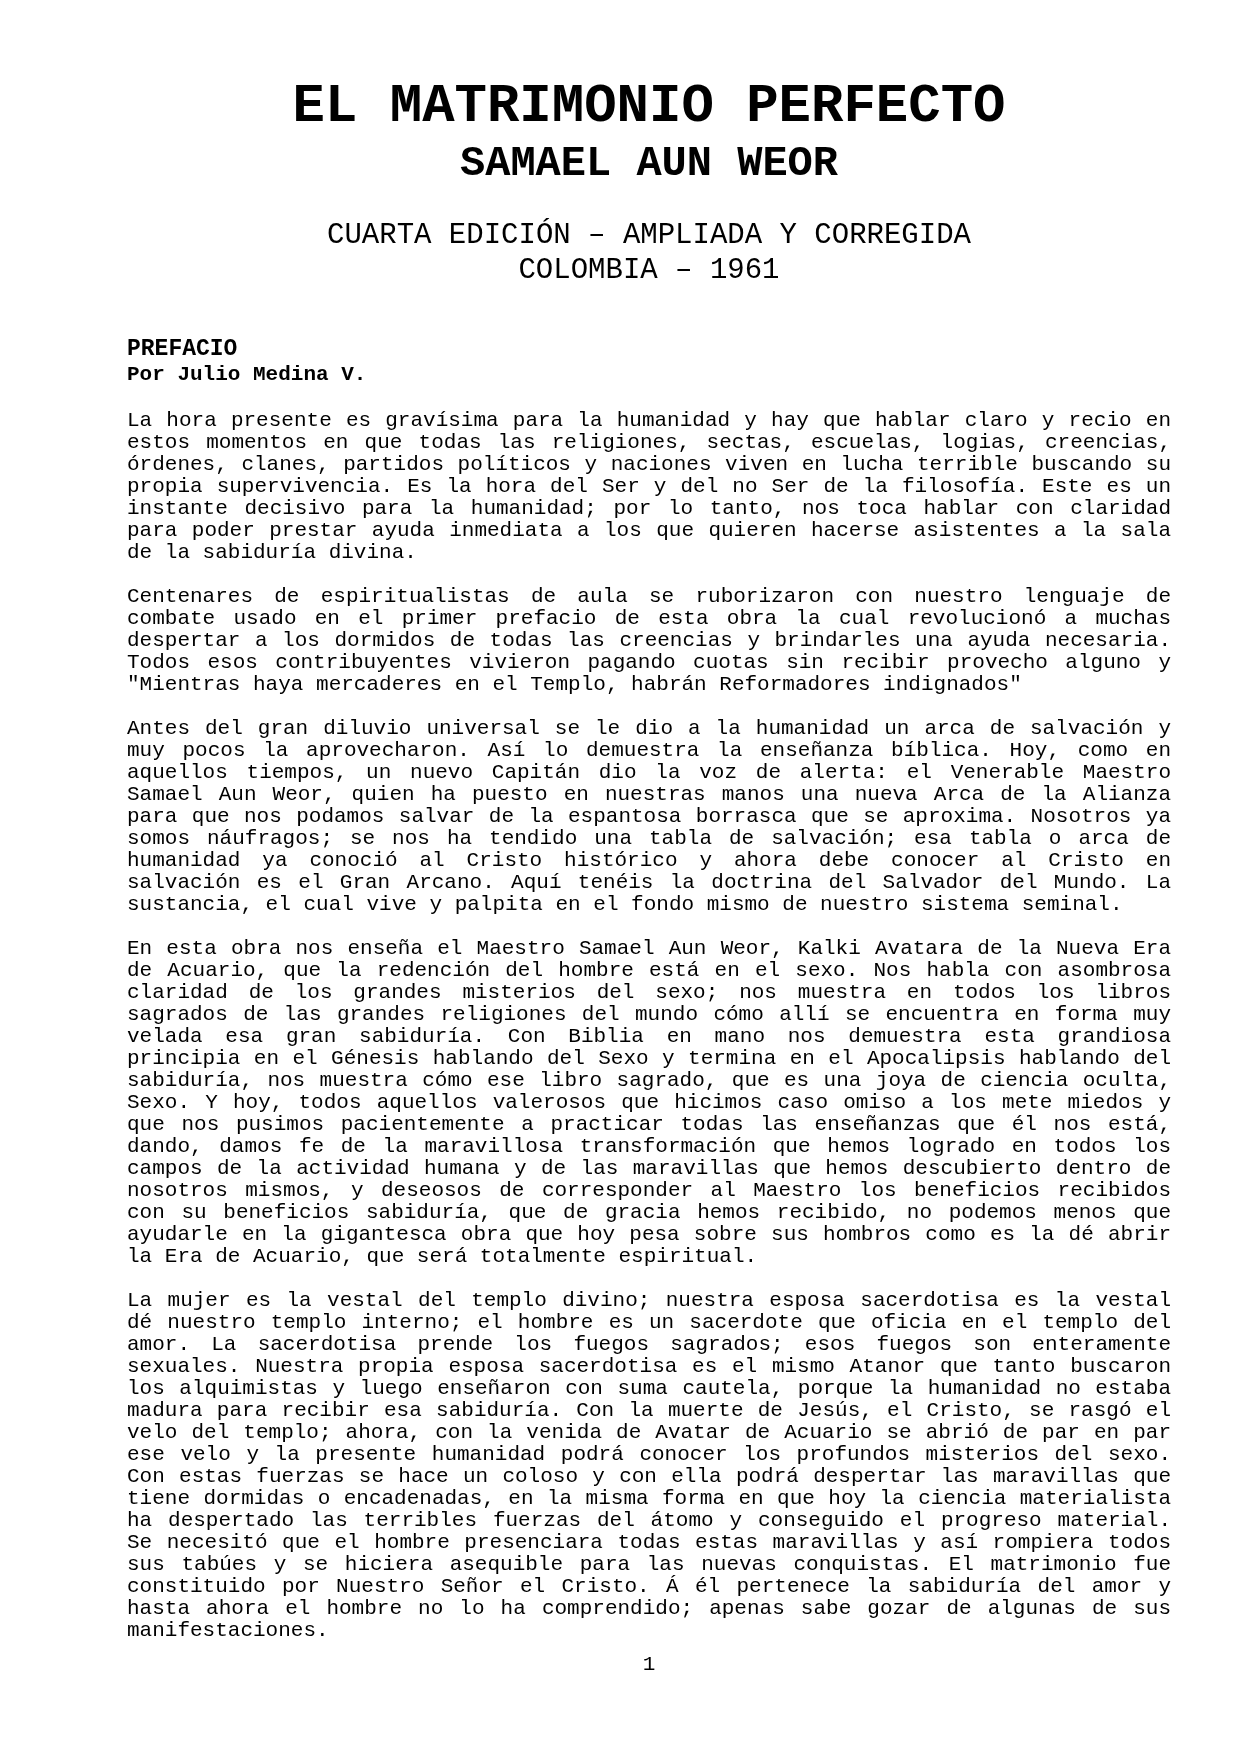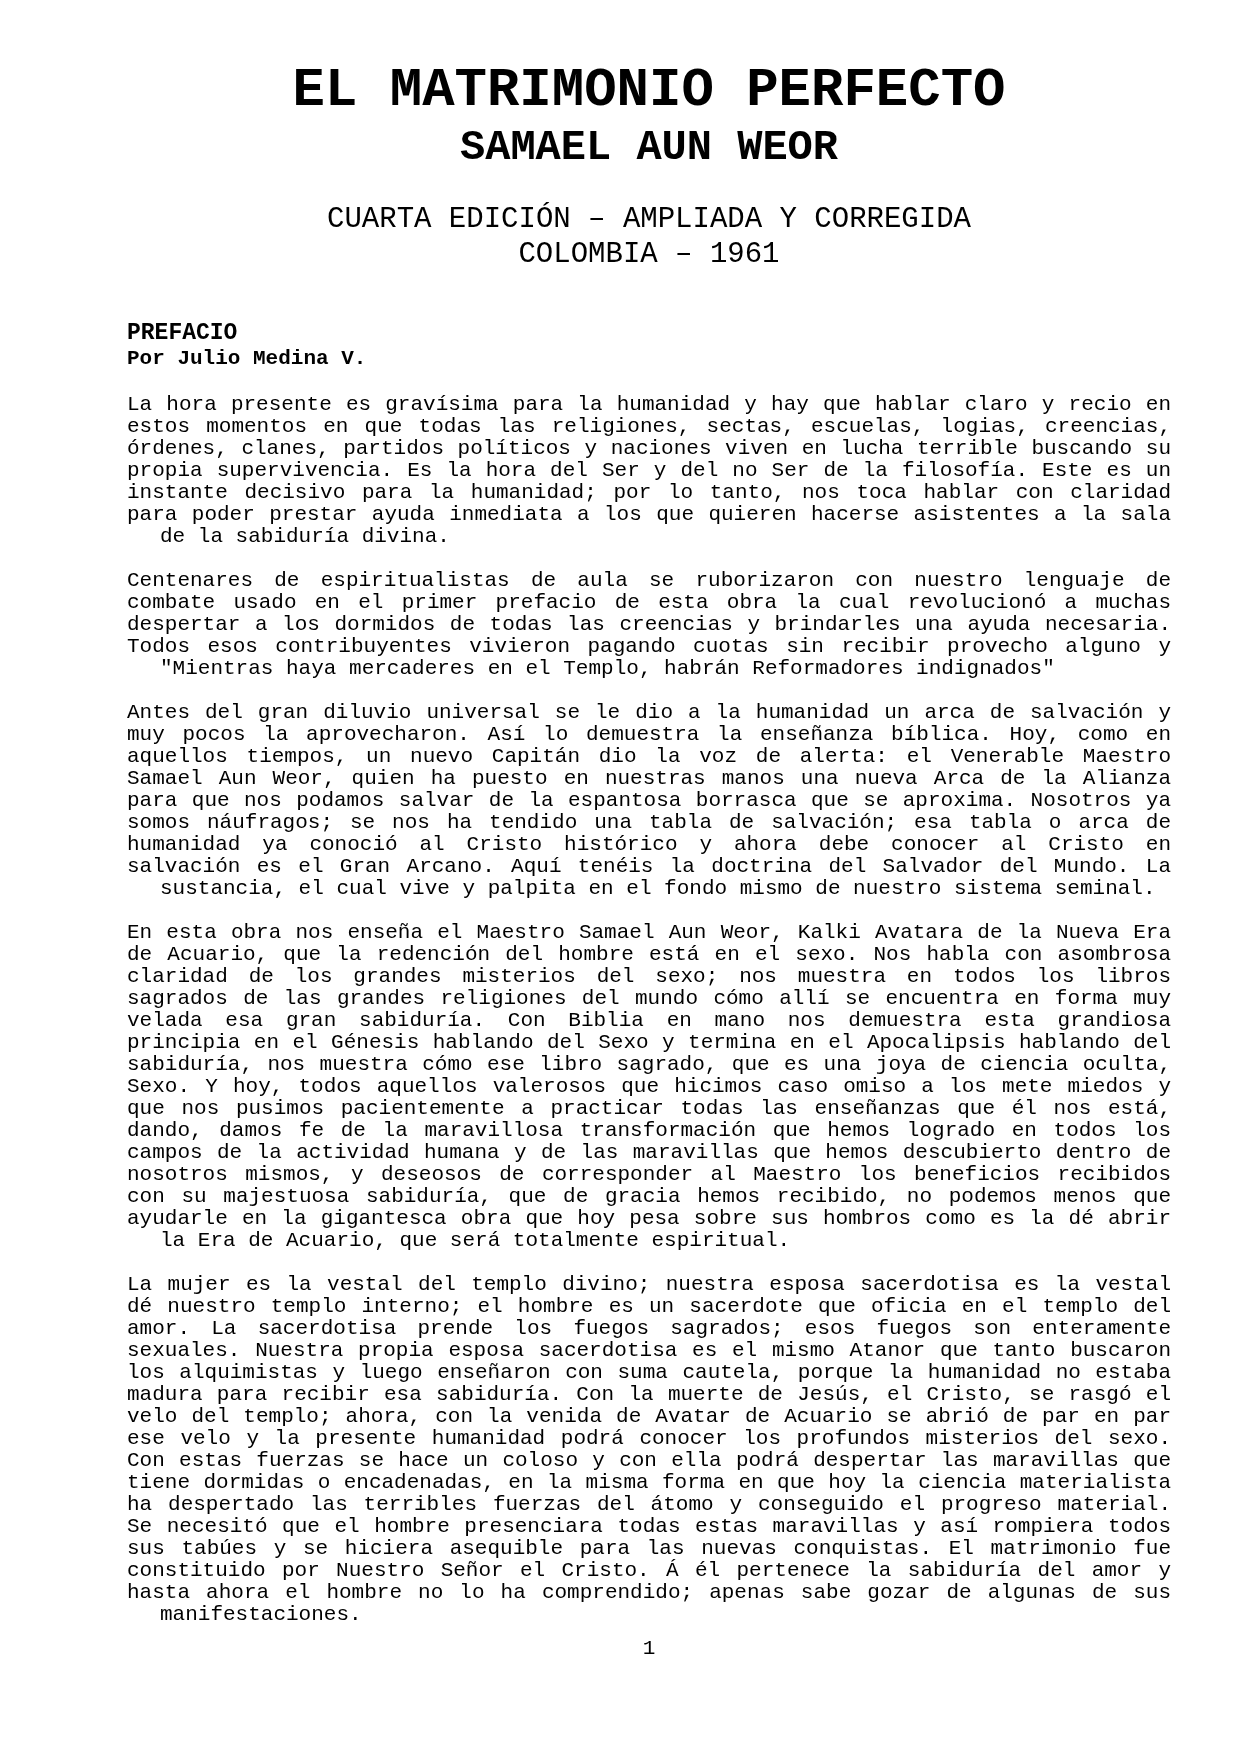--- a/index.html
+++ b/index.html
@@ -9,21 +9,21 @@
   }
   .page {
     position: relative;
     width: 1241px;
     height: 1755px;
     background: #ffffff;
     color: #000000;
     font-family: "Liberation Mono", "DejaVu Sans Mono", monospace;
     overflow: hidden;
     box-sizing: border-box;
-    padding-top: 60px;
+    padding-top: 76px;
   }
   .column {
     margin-left: 127px;
     width: 1044px;
   }
   .title {
     margin: 0;
     font-size: 54px;
     line-height: 62px;
     font-weight: bold;
@@ -67,21 +67,20 @@
     line-height: 22px;
   }
   .para { margin: 0 0 22px 0; }
   .para:last-child { margin-bottom: 0; }
   .line {
     text-align: justify;
     text-align-last: justify;
   }
   .line.last {
     text-align-last: left;
-    margin-left: 33px;
   }
   .page-number {
     margin-top: 12px;
     font-size: 21px;
     line-height: 22px;
     text-align: center;
   }
 </style>
 </head>
 <body>
@@ -132,21 +131,21 @@
           <div class="line">claridad de los grandes misterios del sexo; nos muestra en todos los libros</div>
           <div class="line">sagrados de las grandes religiones del mundo cómo allí se encuentra en forma muy</div>
           <div class="line">velada esa gran sabiduría. Con Biblia en mano nos demuestra esta grandiosa</div>
           <div class="line">principia en el Génesis hablando del Sexo y termina en el Apocalipsis hablando del</div>
           <div class="line">sabiduría, nos muestra cómo ese libro sagrado, que es una joya de ciencia oculta,</div>
           <div class="line">Sexo. Y hoy, todos aquellos valerosos que hicimos caso omiso a los mete miedos y</div>
           <div class="line">que nos pusimos pacientemente a practicar todas las enseñanzas que él nos está,</div>
           <div class="line">dando, damos fe de la maravillosa transformación que hemos logrado en todos los</div>
           <div class="line">campos de la actividad humana y de las maravillas que hemos descubierto dentro de</div>
           <div class="line">nosotros mismos, y deseosos de corresponder al Maestro los beneficios recibidos</div>
-          <div class="line">con su majestuosa sabiduría, que de gracia hemos recibido, no podemos menos que</div>
+          <div class="line">con su beneficios sabiduría, que de gracia hemos recibido, no podemos menos que</div>
           <div class="line">ayudarle en la gigantesca obra que hoy pesa sobre sus hombros como es la dé abrir</div>
           <div class="line last">la Era de Acuario, que será totalmente espiritual.</div>
         </div>
         <div class="para">
           <div class="line">La mujer es la vestal del templo divino; nuestra esposa sacerdotisa es la vestal</div>
           <div class="line">dé nuestro templo interno; el hombre es un sacerdote que oficia en el templo del</div>
           <div class="line">amor. La sacerdotisa prende los fuegos sagrados; esos fuegos son enteramente</div>
           <div class="line">sexuales. Nuestra propia esposa sacerdotisa es el mismo Atanor que tanto buscaron</div>
           <div class="line">los alquimistas y luego enseñaron con suma cautela, porque la humanidad no estaba</div>
           <div class="line">madura para recibir esa sabiduría. Con la muerte de Jesús, el Cristo, se rasgó el</div>

